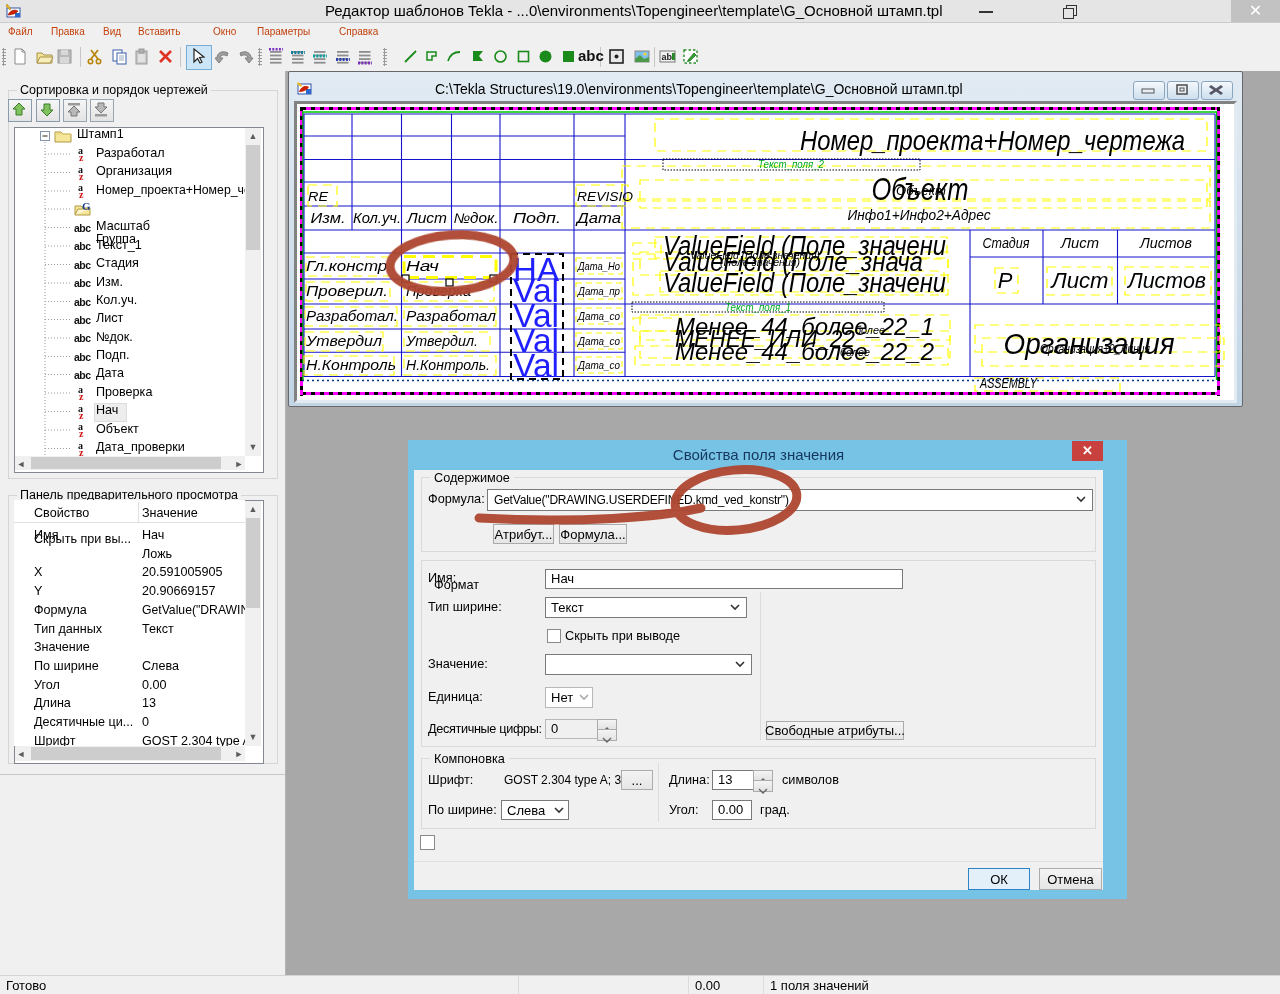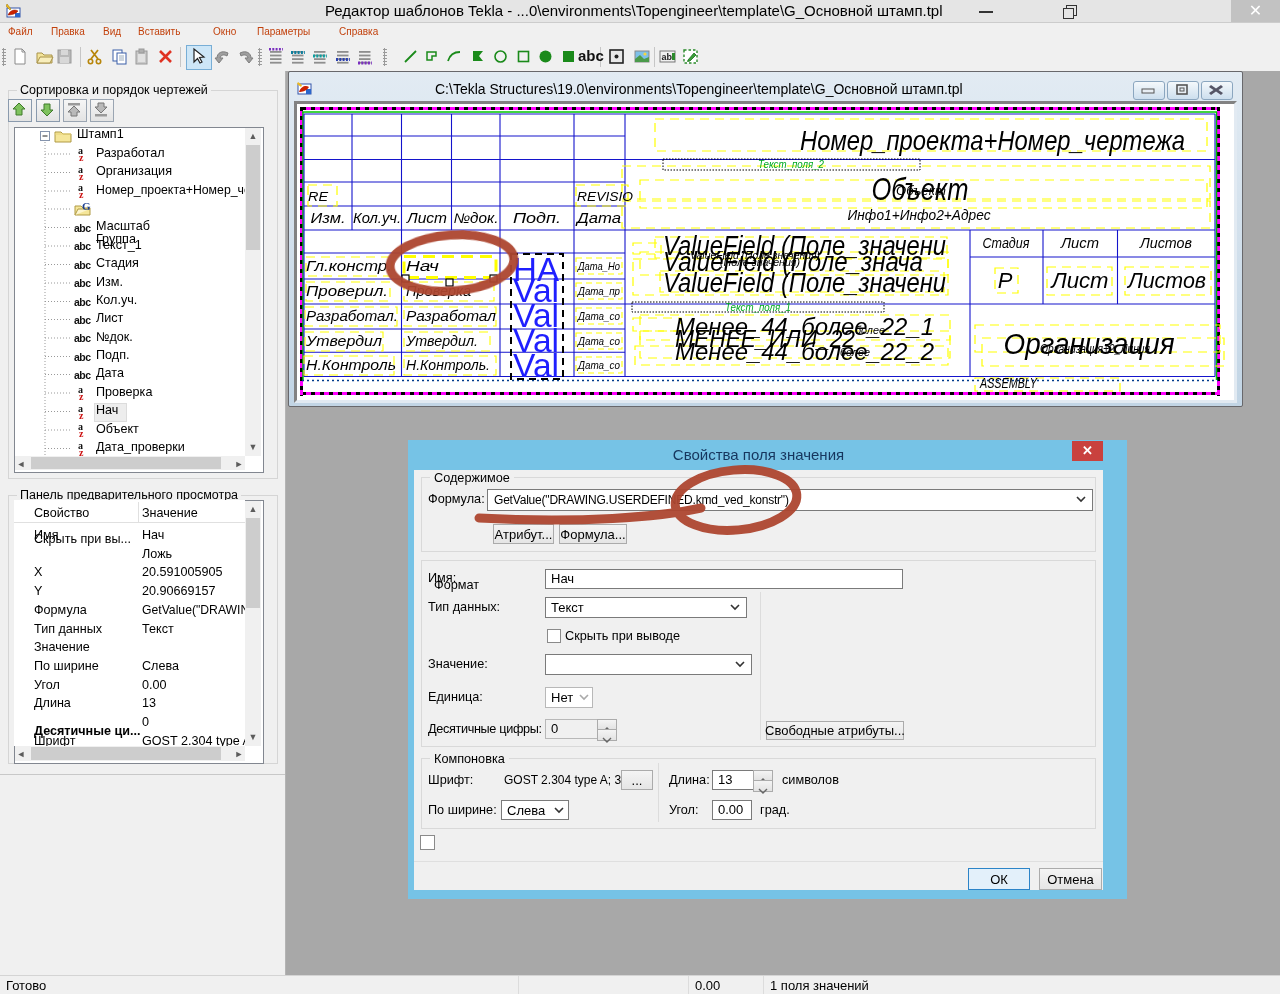--- a/index.html
+++ b/index.html
@@ -349,21 +349,21 @@
 <div class="propval" style="top:103px;font-size:12.2px;">GetValue("DRAWING...</div>
 <div class="propname" style="top:122px;">Тип данных</div>
 <div class="propval" style="top:122px;">Текст</div>
 <div class="propname" style="top:140px;">Значение</div>
 <div class="propname" style="top:159px;">По ширине</div>
 <div class="propval" style="top:159px;">Слева</div>
 <div class="propname" style="top:178px;">Угол</div>
 <div class="propval" style="top:178px;">0.00</div>
 <div class="propname" style="top:196px;">Длина</div>
 <div class="propval" style="top:196px;">13</div>
-<div class="propname" style="top:224px;font-weight:bold;">Десятичные ци...</div>
+<div class="propname" style="top:215px;">Десятичные ци...</div>
 <div class="propval" style="top:215px;">0</div>
 <div class="propname" style="top:234px;">Шрифт</div>
 <div class="propval" style="top:234px;">GOST 2.304 type A</div>
 </div>
 <div class="abs sb" style="left:245px;top:501px;width:16px;height:245px;"></div>
 <div class="abs sbarrow" style="left:245px;top:504px;width:16px;">▲</div>
 <div class="abs sbarrow" style="left:245px;top:732px;width:16px;">▼</div>
 <div class="abs sbthumb" style="left:246px;top:518px;width:14px;height:90px;"></div>
 <div class="abs sb" style="left:15px;top:746px;width:230px;height:15px;"></div>
 <div class="abs sbarrow" style="left:15px;top:749px;width:12px;">◄</div>
@@ -542,21 +542,21 @@
 <div class="dlabel" style="left:20px;top:52px;">Формула:</div>
 <div class="combo" style="left:79px;top:49px;width:604px;height:20px;"><span style="margin-left:6px;font-size:12px;letter-spacing:-0.2px;">GetValue("DRAWING.USERDEFINED.kmd_ved_konstr")</span><svg style="position:absolute;right:6px;top:6px;" width="10" height="8">
           <path d="M1 1 L5 5 L9 1" fill="none" stroke="#333" stroke-width="1.6"></path>
         </svg></div>
 <div class="dbtn" style="left:85px;top:84px;width:59px;height:18px;">Атрибут...</div>
 <div class="dbtn" style="left:151px;top:84px;width:66px;height:18px;">Формула...</div>
 <div class="dgroup" style="left:13px;top:120px;width:673px;height:185px;"></div>
 <div class="dlabel" style="left:22px;top:114px;background:#f0f0f0;padding:0 4px;margin-top:24px;">Формат</div>
 <div class="dlabel" style="left:20px;top:131px;">Имя:</div>
 <div class="field" style="left:137px;top:129px;width:356px;height:18px;"><span style="margin-left:5px;">Нач</span></div>
-<div class="dlabel" style="left:20px;top:160px;">Тип данных:</div>
+<div class="dlabel" style="left:20px;top:160px;">Тип ширине:</div>
 <div class="combo" style="left:137px;top:157px;width:200px;height:19px;"><span style="margin-left:5px;">Текст</span><svg style="position:absolute;right:6px;top:6px;" width="10" height="8">
           <path d="M1 1 L5 5 L9 1" fill="none" stroke="#333" stroke-width="1.6"></path>
         </svg></div>
 <div class="cb" style="left:139px;top:189px;"></div>
 <div class="dlabel" style="left:157px;top:189px;">Скрыть при выводе</div>
 <div class="dlabel" style="left:20px;top:217px;">Значение:</div>
 <div class="combo" style="left:137px;top:214px;width:205px;height:19px;">
         <svg style="position:absolute;right:6px;top:6px;" width="10" height="8">
           <path d="M1 1 L5 5 L9 1" fill="none" stroke="#333" stroke-width="1.6"></path>
         </svg>

